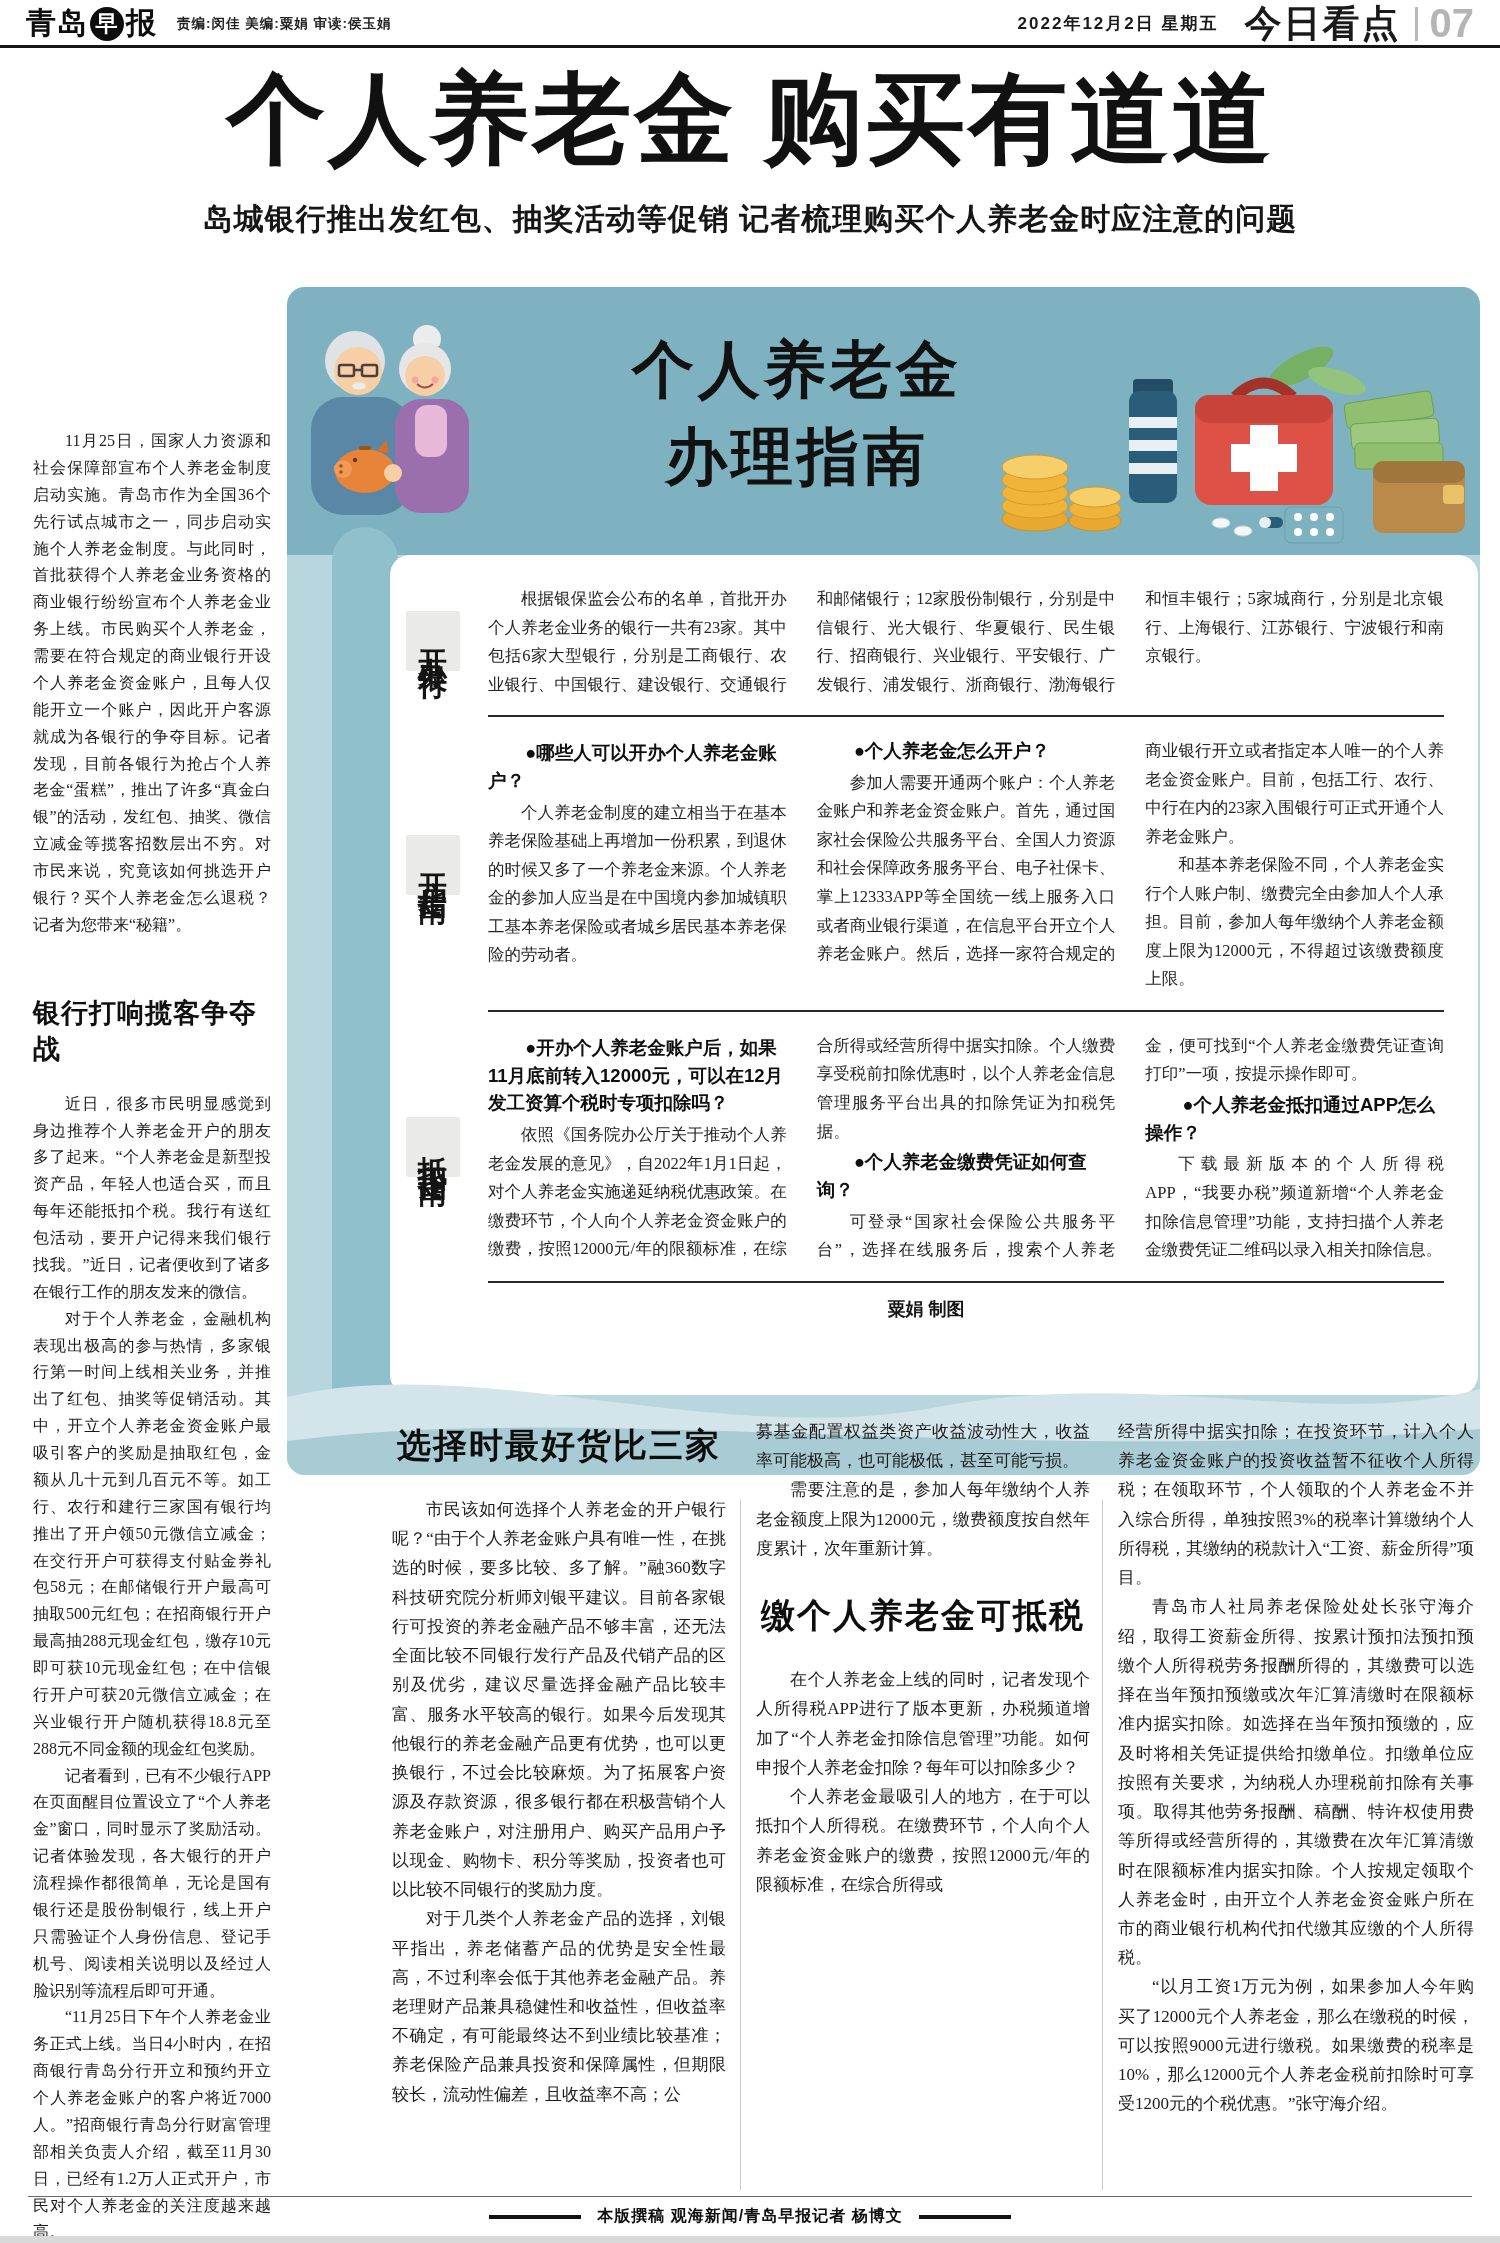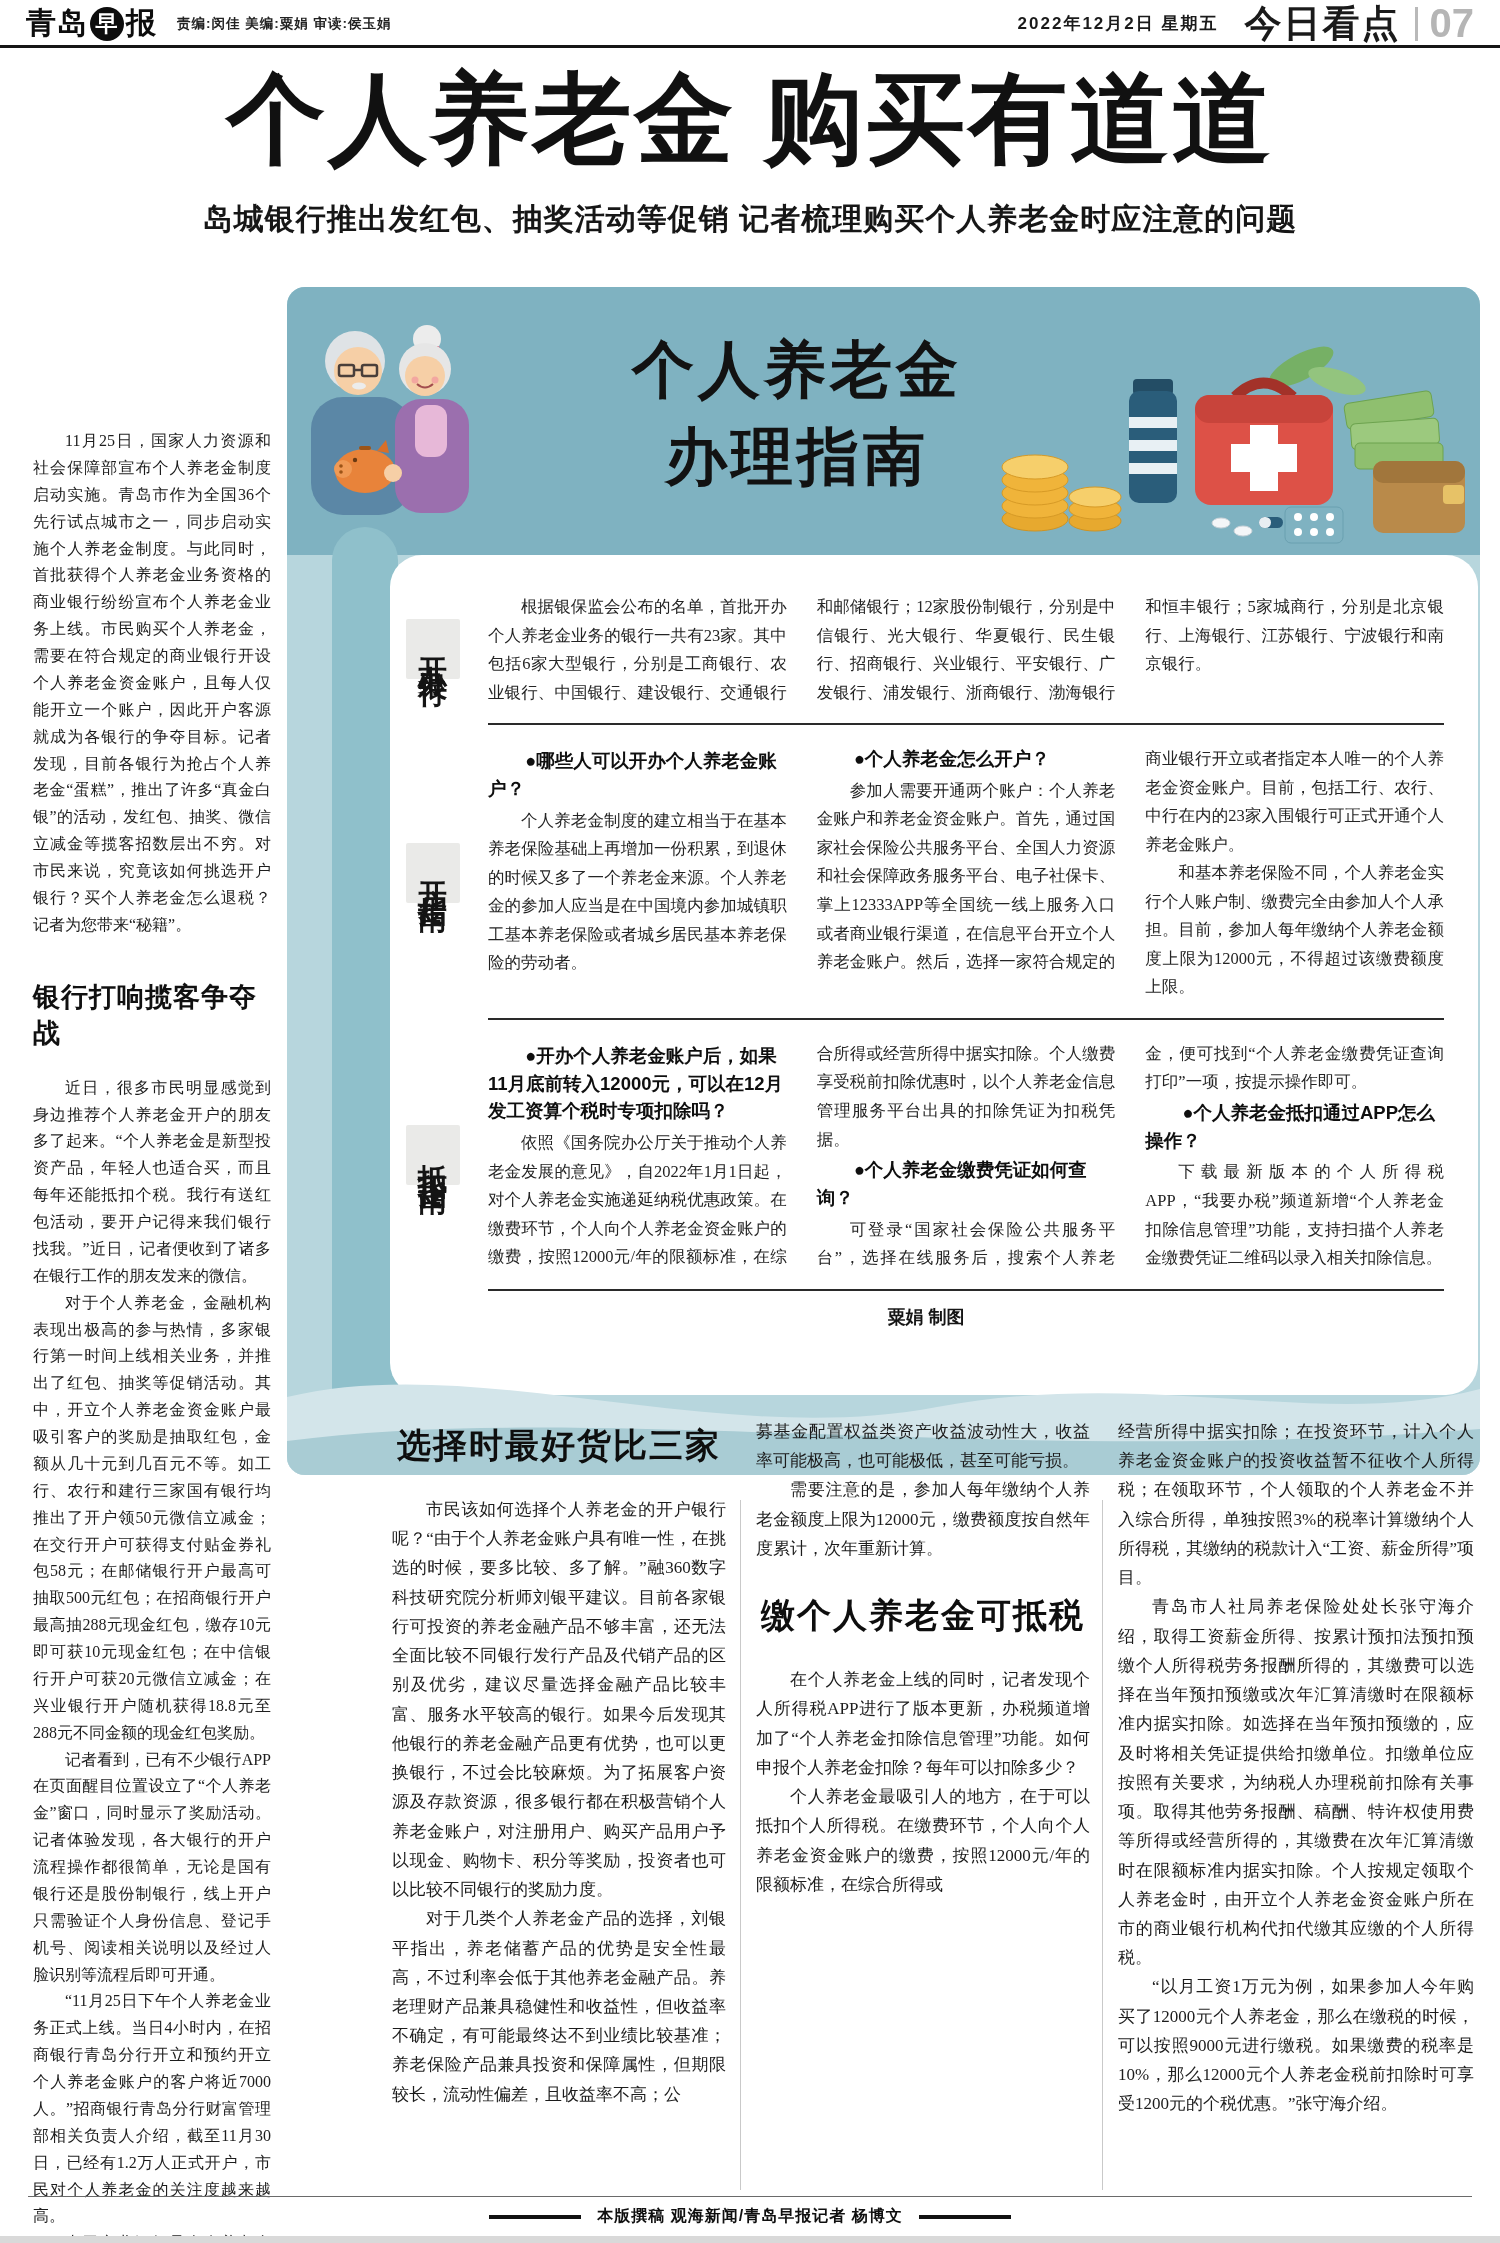--- a/index.html
+++ b/index.html
@@ -23,34 +23,34 @@
   .headline { position:absolute; top:58px; left:90px; right:90px; text-align:center;
               font-family:"Liberation Serif", serif; font-weight:900; font-size:99px; letter-spacing:3px;
               color:#111; line-height:1.25; white-space:nowrap; }
   .subheadline { position:absolute; top:199px; left:0; right:0; text-align:center;
                  font-size:30px; font-weight:800; letter-spacing:1px; color:#161616; }
 
   
   .left-col { position:absolute; left:33px; top:428px; width:238px; }
   .left-col p { font-family:"Liberation Serif", serif; font-size:16px; line-height:1.68;
                 text-align:justify; text-indent:2em; color:#1d1d1d; }
-  .left-col h2 { font-size:27px; font-weight:900; letter-spacing:1px; margin:40px 0 24px 0; color:#101010; }
+  .left-col h2 { font-size:27px; font-weight:900; letter-spacing:1px; margin:56px 0 24px 0; color:#101010; }
 
   
   .infographic { position:absolute; left:287px; top:287px; width:1193px; height:1188px;
                  background:#b7d6dd; border-radius:18px; overflow:hidden; }
   .ig-banner { position:absolute; top:0; left:0; right:0; height:268px; background:#7fb2c1; }
   .ig-title { position:absolute; left:300px; top:40px; width:420px; text-align:center;
               font-family:"Liberation Serif", serif; font-weight:900; font-size:62px; letter-spacing:4px;
               color:#121212; line-height:1.4; }
   .couple { position:absolute; left:16px; top:32px; }
   .illos { position:absolute; right:12px; top:52px; }
   .ig-band { position:absolute; left:45px; top:240px; width:66px; height:915px; background:#8fc0cb; border-radius:33px; }
   .ig-panel { position:absolute; left:103px; top:268px; width:1088px; height:840px; background:#ffffff;
-              border-radius:32px; padding:18px 0 0 0; }
+              border-radius:20px; padding:10px 0 0 0; }
   .ig-section { display:flex; align-items:center; padding-left:16px; }
   .ig-label { writing-mode:vertical-rl; text-orientation:upright; background:#eaeae8; color:#141414;
               font-size:29px; font-weight:900; letter-spacing:7px; padding:16px 7px; border-radius:2px;
               flex:0 0 auto; }
   .ig-content { flex:1; margin:0 34px 0 28px; padding:20px 0 16px 0; border-bottom:2px solid #2a2a2a;
                 column-count:3; column-gap:30px; }
   .ig-content p.q { font-size:18.5px; font-weight:800; line-height:1.5; text-indent:2em; color:#0f0f0f; margin:2px 0 4px 0; }
   .ig-content p.a { font-family:"Liberation Serif", serif; font-size:16.5px; line-height:1.73;
                     text-align:justify; text-indent:2em; color:#242424; }
   .ig-credit { text-align:center; padding:14px 56px 0 0; font-weight:800; font-size:18px; color:#151515;margin-left:40px; }

